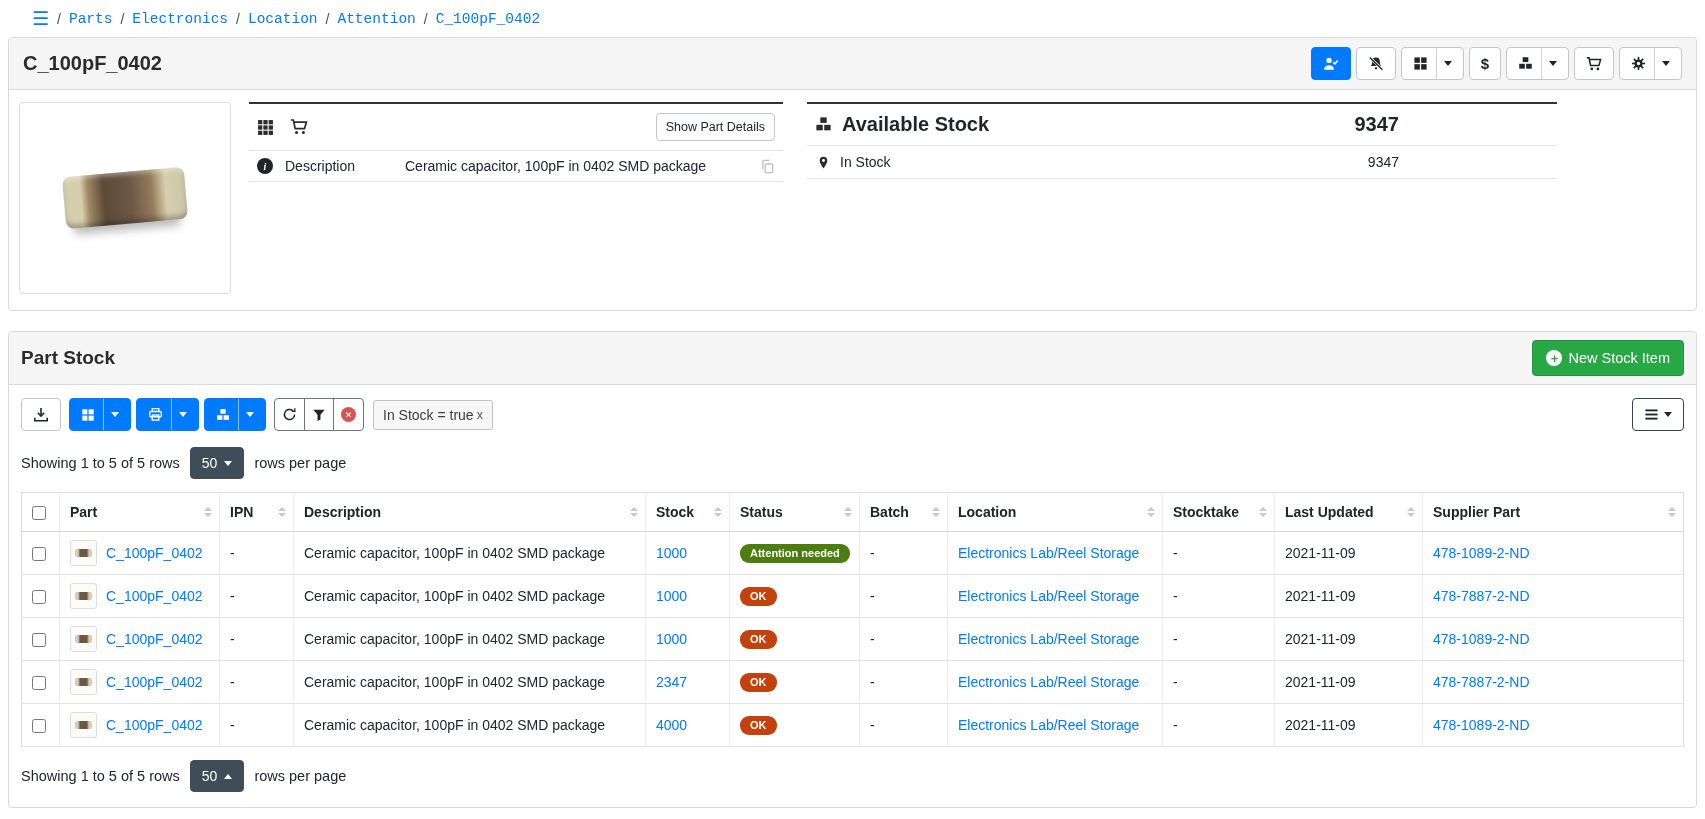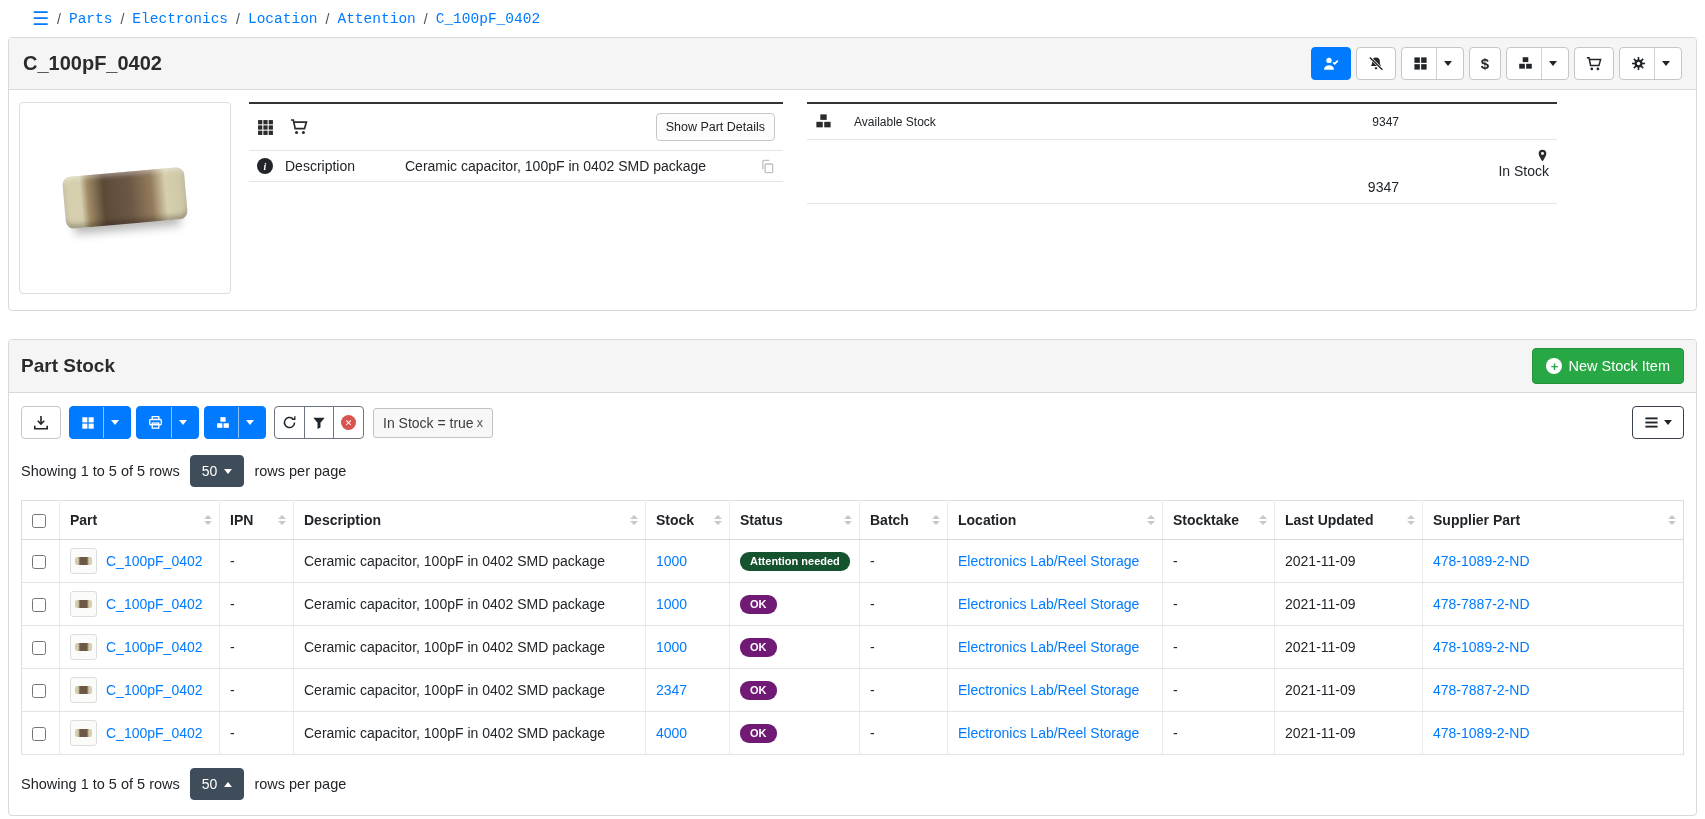--- a/index.html
+++ b/index.html
@@ -73,27 +73,27 @@
   .info-circle {
     width:16px; height:16px; border-radius:50%; background:#212529; color:#fff; flex:0 0 16px;
     display:inline-flex; align-items:center; justify-content:center; font-size:10px; font-weight:700; font-style:italic;
     font-family:"Liberation Serif",serif;
   }
   .desc-label { width:108px; color:#212529; }
   .desc-value { flex:1; color:#212529; }
   .copy-ic { color:#c0c0c0; cursor:pointer; }
 
   .stock-card { width:750px; border-top:2px solid #333; margin-left:6px; }
-  .stock-header { display:flex; align-items:center; gap:22px; padding:9px 8px; border-bottom:1px solid #e5e5e5; font-size:12px; font-weight:400; }
+  .stock-header { display:flex; align-items:center; gap:10px; padding:9px 8px; border-bottom:1px solid #e5e5e5; font-size:20px; font-weight:700; }
   .stock-header .val { margin-left:auto; margin-right:150px; }
-  .stock-row { display:flex; align-items:flex-end; padding:8px 8px 8px 10px; border-bottom:1px solid #e5e5e5; font-size:14px;flex-direction:column; }
+  .stock-row { display:flex; align-items:center; gap:10px; padding:8px 8px 8px 10px; border-bottom:1px solid #e5e5e5; font-size:14px; }
   .stock-row .val { margin-left:auto; margin-right:150px; }
 
   
-  .stock-panel { margin-top:28px; }
+  .stock-panel { margin-top:20px; }
   .stock-panel .panel-heading { padding:8px 12px; }
   .table-toolbar { display:flex; align-items:center; padding:13px 12px 8px 12px; }
   .gap8 { width:8px; } .gap5 { width:5px; }
   .filter-chip {
     display:inline-flex; align-items:center; gap:3px; border:1px solid #c2c2c2; border-radius:3px;
     background:#f7f7f7; padding:6px 9px; color:#3c3c3c; font-size:14px; margin-left:9px;
   }
   .chip-x { cursor:pointer; color:#555; font-size:12.5px; }
   .flex-spacer { flex:1; }
   .search-input {
@@ -131,22 +131,22 @@
     width:27px; height:26px; border:1px solid #ddd; border-radius:3px; background:#fbfbf9;
     display:inline-flex; align-items:center; justify-content:center; flex:0 0 27px;
   }
   .mini-cap {
     width:17px; height:8px; border-radius:2px;
     background:linear-gradient(90deg,#d6cfae 0%,#d6cfae 18%,#6d5846 30%,#6d5846 70%,#d6cfae 82%,#d6cfae 100%);
   }
   .badge {
     display:inline-block; border-radius:9px; padding:3.5px 10px; font-size:11px; font-weight:700; color:#fff; line-height:1.1;
   }
-  .badge-warning { background:#14532d; }
-  .badge-success { background:#701a75; }
+  .badge-warning { background:#4d7c0f; }
+  .badge-success { background:#c2410c; }
   input[type="checkbox"] { width:14px; height:14px; margin:0; vertical-align:middle; cursor:pointer; }
 </style>
 </head>
 <body>
 
 <div class="crumb-bar">
   <span class="hamburger">☰</span>
   <span class="crumb-sep">/</span>
   <a href="#">Parts</a>
   <span class="crumb-sep">/</span>

